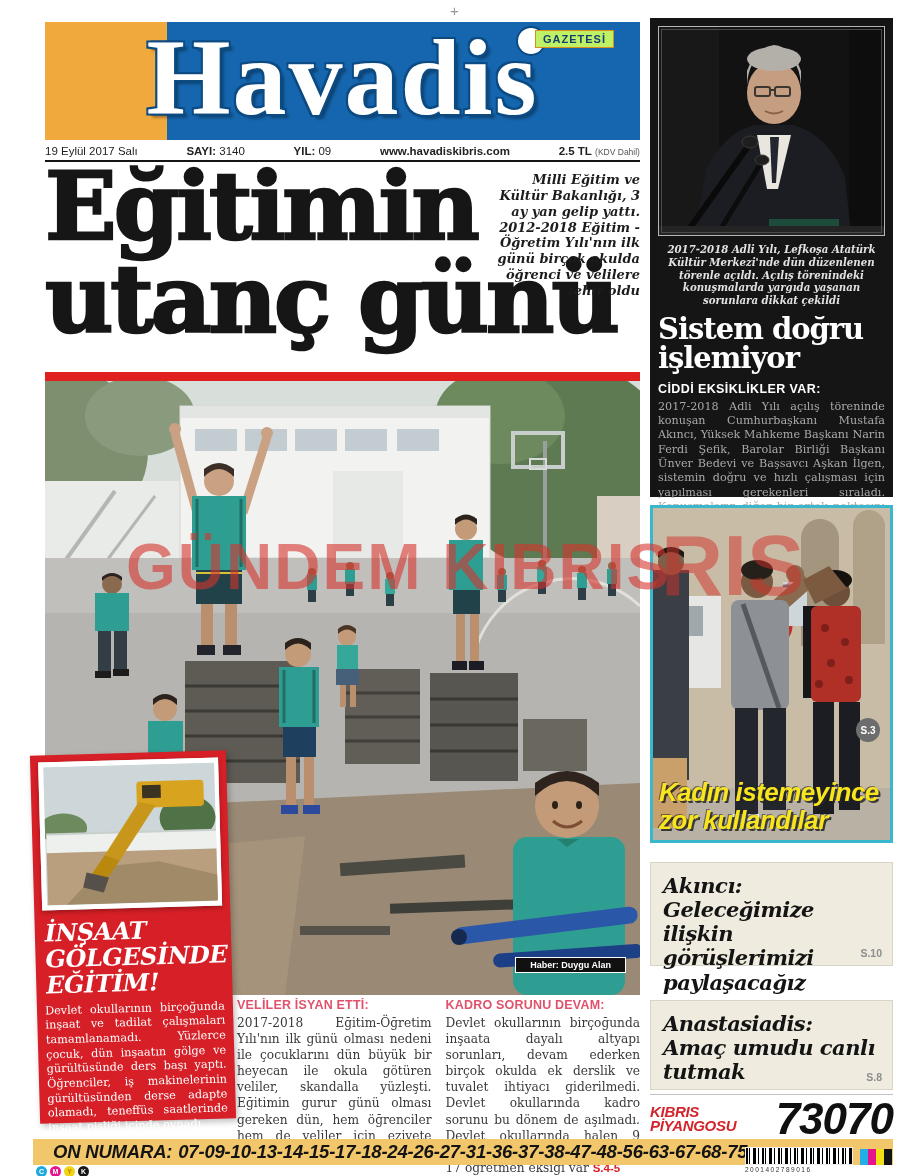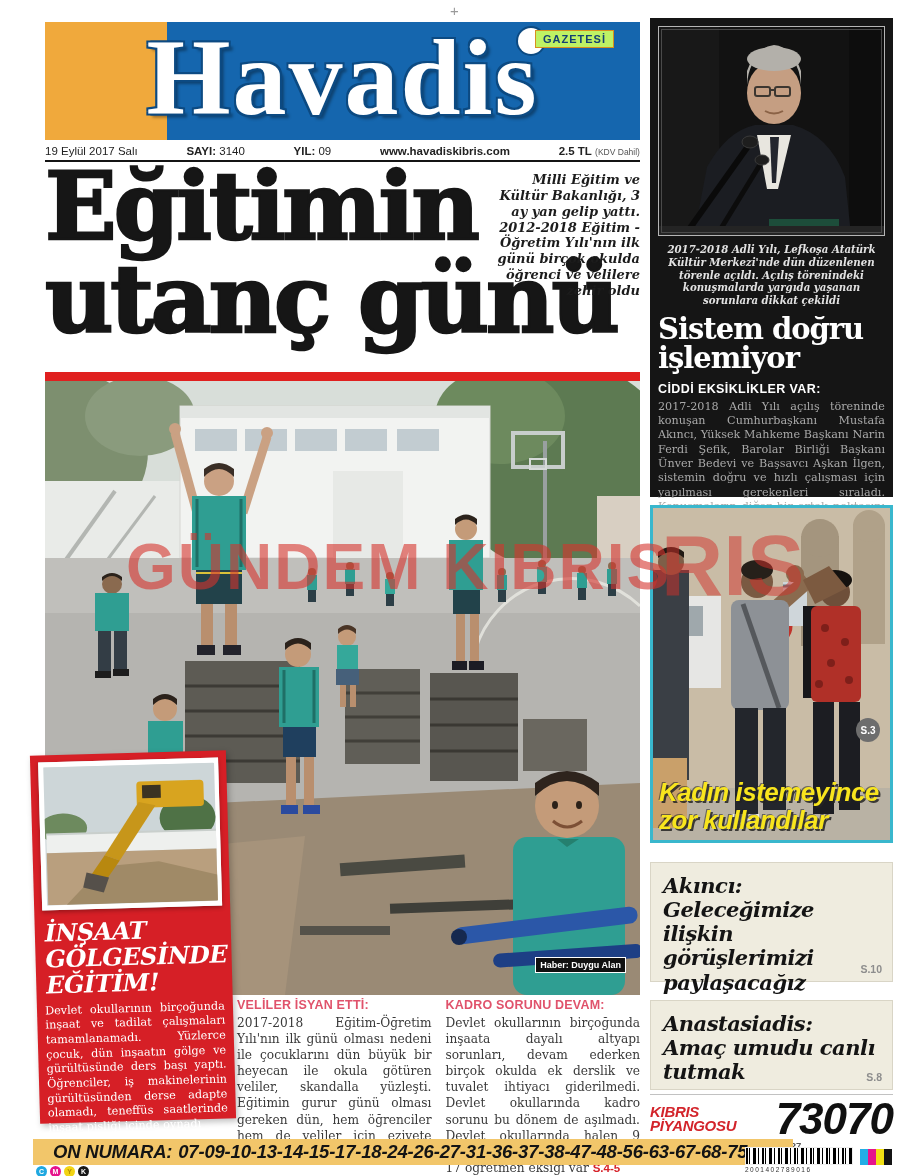--- a/index.html
+++ b/index.html
@@ -29,21 +29,21 @@
   .lead { position:absolute; left:45px; top:160px; width:595px; height:212px; }
   .lead h1 { font-family:"DejaVu Serif", serif; font-weight:bold; color:#161616; font-size:94px; line-height:0.99;
     letter-spacing:-3px; -webkit-text-stroke:2.5px #161616; }
   .deck { position:absolute; right:0; top:12px; width:152px; text-align:right;
     font-family:"DejaVu Serif", serif; font-weight:bold; font-style:italic; font-size:13px; line-height:1.22; color:#1c1c1c; }
   .red-rule { position:absolute; left:45px; top:372px; width:595px; height:9px; background:#e0201f; }
 
   
   .main-photo { position:absolute; left:45px; top:381px; width:595px; height:614px; overflow:hidden; background:#cfd5d0; }
   .credit { position:absolute; right:14px; bottom:22px; background:#111; color:#fff; font-size:9px; font-weight:bold;
-    padding:2px 4px; border:1px solid #fff; }
+    padding:2px 14px; border:1px solid #fff; }
 
   
   .watermark { position:absolute; left:126px; top:530px; z-index:25; font-weight:800; font-size:64px; letter-spacing:2px;
     color:rgba(214,52,45,0.60); white-space:nowrap; pointer-events:none;text-align:center; }
 
   
   .insaat { position:absolute; left:35px; top:753px; width:196px; height:368px; background:#d61f26; padding:7px 8px;
     transform:rotate(-1.6deg); z-index:12; box-shadow:2px 3px 6px rgba(0,0,0,.25); }
   .insaat .photo { width:100%; height:148px; background:#cdd6d8; border:5px solid #ffffff; box-shadow:0 2px 4px rgba(0,0,0,.3); }
   .insaat h2 { font-family:"DejaVu Serif", serif; font-style:italic; font-weight:bold; color:#ffffff;
@@ -79,33 +79,33 @@
     background:#6d6d6d; color:#fff; font-size:10px; font-weight:bold; display:flex; align-items:center; justify-content:center; }
   .crime-title { position:absolute; left:6px; bottom:6px; font-style:italic; font-weight:900; font-size:26px;
     line-height:1.08; color:#f8e51d; letter-spacing:-0.5px;
     text-shadow:2px 2px 0 rgba(35,35,35,.85), -1px -1px 0 rgba(35,35,35,.55); }
 
   
   .teaser { position:absolute; left:650px; width:243px; background:#efecdf; border:1px solid #d9d5c6; padding:11px 10px 8px 12px; }
   .teaser h2 { font-family:"DejaVu Serif", serif; font-weight:bold; font-style:italic; font-size:21px; line-height:1.15;
     color:#141414; letter-spacing:-0.5px; }
   .teaser .pref { position:absolute; right:10px; bottom:6px; font-size:10.5px; font-weight:bold; color:#8d8d8d; }
-  .teaser.akinci { top:862px; height:120px; }
+  .teaser.akinci { top:862px; height:104px; }
   .teaser.anas { top:1000px; height:90px; }
 
   
   .piyango { position:absolute; left:650px; top:1094px; width:243px; height:44px; border-top:1px solid #c2c2c2; padding-top:4px; }
   .piyango .row { display:flex; align-items:center; justify-content:space-between; }
   .piyango .label { font-style:italic; font-weight:900; font-size:15px; line-height:0.95; color:#d3242b; letter-spacing:-0.3px; }
   .piyango .num { font-style:italic; font-weight:900; font-size:44px; line-height:0.9; color:#101010; letter-spacing:-1px; }
   .piyango .note { text-align:center; font-size:9.5px; color:#9a9a9a; margin-top:1px; }
   .piyango .note b { color:#555; }
 
   
-  .onnumara { position:absolute; left:33px; top:1139px; width:760px; height:26px; background:#f2c66a;
+  .onnumara { position:absolute; left:33px; top:1139px; width:860px; height:26px; background:#f2c66a;
     display:flex; align-items:center; padding-left:20px; }
   .onnumara .txt { font-style:italic; font-weight:900; font-size:18.5px; color:#141414; letter-spacing:-0.2px; white-space:nowrap; }
   .onnumara .txt .nums { margin-left:6px; }
 
   
   .dots { position:absolute; left:36px; top:1166px; display:flex; gap:3px; }
   .dot { width:11px; height:11px; border-radius:50%; color:#fff; font-size:7px; font-weight:bold;
     display:flex; align-items:center; justify-content:center; }
   .dot.c { background:#1fa8e0; } .dot.m { background:#e6148c; } .dot.y { background:#f2d414; color:#b49000; } .dot.k { background:#181818; }
 

